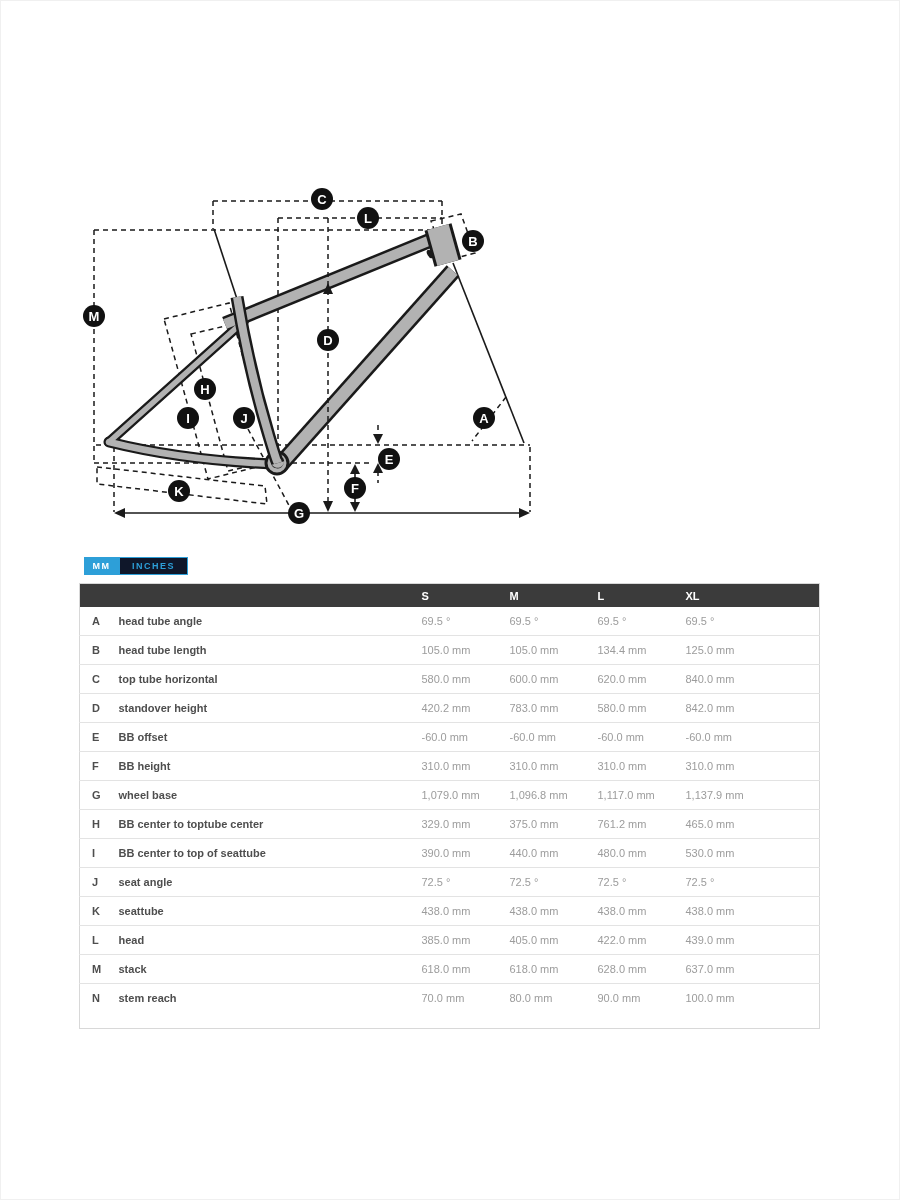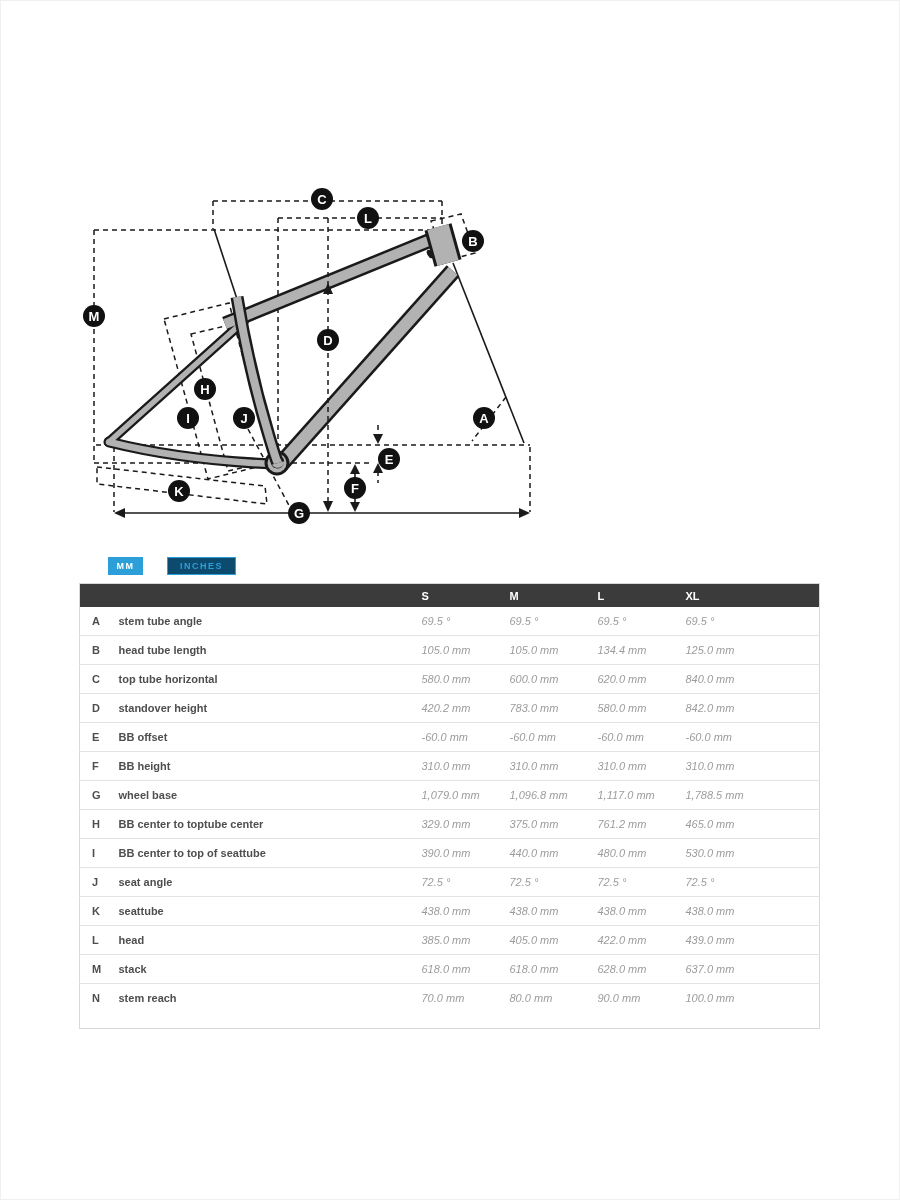--- a/index.html
+++ b/index.html
@@ -11,44 +11,44 @@
   
   .diagram-svg{position:absolute;left:0;top:0;}
   .dash{fill:none;stroke:#1a1a1a;stroke-width:1.5;stroke-dasharray:5 4;}
   .thin{fill:none;stroke:#1a1a1a;stroke-width:1.6;}
   .blk{fill:none;stroke:#1a1a1a;}
   .gry{fill:none;stroke:#b2b2b2;}
   .lbl-txt{fill:#ffffff;font:bold 13px "Liberation Sans","DejaVu Sans",sans-serif;}
   
   .toggle{position:absolute;left:83px;top:556px;display:flex;}
   .tab{height:18px;display:flex;align-items:center;justify-content:center;
-       font-size:9px;font-weight:bold;letter-spacing:1.5px;cursor:pointer;box-sizing:border-box;margin-left:24px;}
+       font-size:9px;font-weight:bold;letter-spacing:1.5px;cursor:pointer;box-sizing:border-box;}
   .tab-mm{width:35px;background:#2d9fd8;color:#ffffff;}
-  .tab-inches{width:69px;background:#0c4a6e;color:#2d9fd8;border:1px solid #2d9fd8;}
+  .tab-inches{width:69px;background:#0f172a;color:#2d9fd8;border:1px solid #2d9fd8;}
   
   .geo-table{
     position:absolute;left:78px;top:582px;width:740px;
     border-collapse:collapse;table-layout:fixed;
     border:1px solid #d8d8d8;font-size:11px;
   }
   .geo-table col.c1{width:37px;} .geo-table col.c2{width:303px;}
   .geo-table col.cv{width:88px;} .geo-table col.cf{width:48px;}
   .geo-table thead th{
     background:#3b3b3b;color:#ffffff;font-weight:bold;text-align:left;
     height:23px;padding:0 0 0 2px;font-size:11px;
   }
   .geo-table thead th.c-letter{padding-left:12px;}
   .geo-table tbody td{
     height:28px;padding:0 0 0 2px;vertical-align:middle;background:#ffffff;
   }
   .geo-table tbody tr:not(:last-child) td{border-bottom:1px solid #e3e3e3;}
   .geo-table tbody tr:last-child td{padding-bottom:16px;}
   td.c-letter{padding-left:12px !important;font-weight:bold;color:#4e4e4e;}
   td.c-name{font-weight:bold;color:#4e4e4e;}
-  td.c-val{color:#9c9c9c;font-style:italic;}
+  td.c-val{color:#9c9c9c;}
 </style>
 </head>
 <body>
 
 <div class="stage">
 
   <svg class="diagram-svg" width="900" height="555" viewBox="0 0 900 555">
 
     <g>
       <path class="dash" d="M212 200 H441 M212 200 V228 M441 200 V224"></path>
@@ -155,21 +155,21 @@
         <th>S</th>
         <th>M</th>
         <th>L</th>
         <th>XL</th>
         <th></th>
       </tr>
     </thead>
     <tbody>
         <tr>
           <td class="c-letter">A</td>
-          <td class="c-name">stem tube angle</td>
+          <td class="c-name">head tube angle</td>
           <td class="c-val">69.5 °</td>
           <td class="c-val">69.5 °</td>
           <td class="c-val">69.5 °</td>
           <td class="c-val">69.5 °</td>
           <td class="c-fillcell"></td>
         </tr>
         <tr>
           <td class="c-letter">B</td>
           <td class="c-name">head tube length</td>
           <td class="c-val">105.0 mm</td>
@@ -213,21 +213,21 @@
           <td class="c-val">310.0 mm</td>
           <td class="c-val">310.0 mm</td>
           <td class="c-fillcell"></td>
         </tr>
         <tr>
           <td class="c-letter">G</td>
           <td class="c-name">wheel base</td>
           <td class="c-val">1,079.0 mm</td>
           <td class="c-val">1,096.8 mm</td>
           <td class="c-val">1,117.0 mm</td>
-          <td class="c-val">1,788.5 mm</td>
+          <td class="c-val">1,137.9 mm</td>
           <td class="c-fillcell"></td>
         </tr>
         <tr>
           <td class="c-letter">H</td>
           <td class="c-name">BB center to toptube center</td>
           <td class="c-val">329.0 mm</td>
           <td class="c-val">375.0 mm</td>
           <td class="c-val">761.2 mm</td>
           <td class="c-val">465.0 mm</td>
           <td class="c-fillcell"></td>

